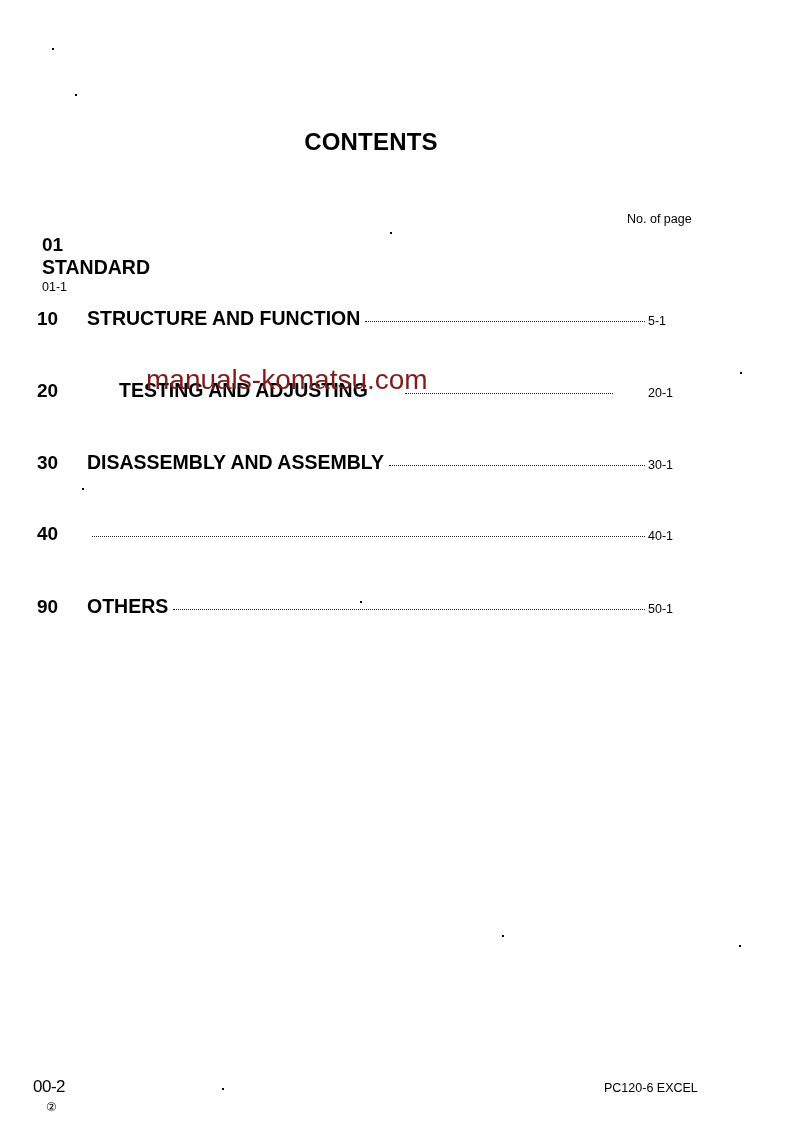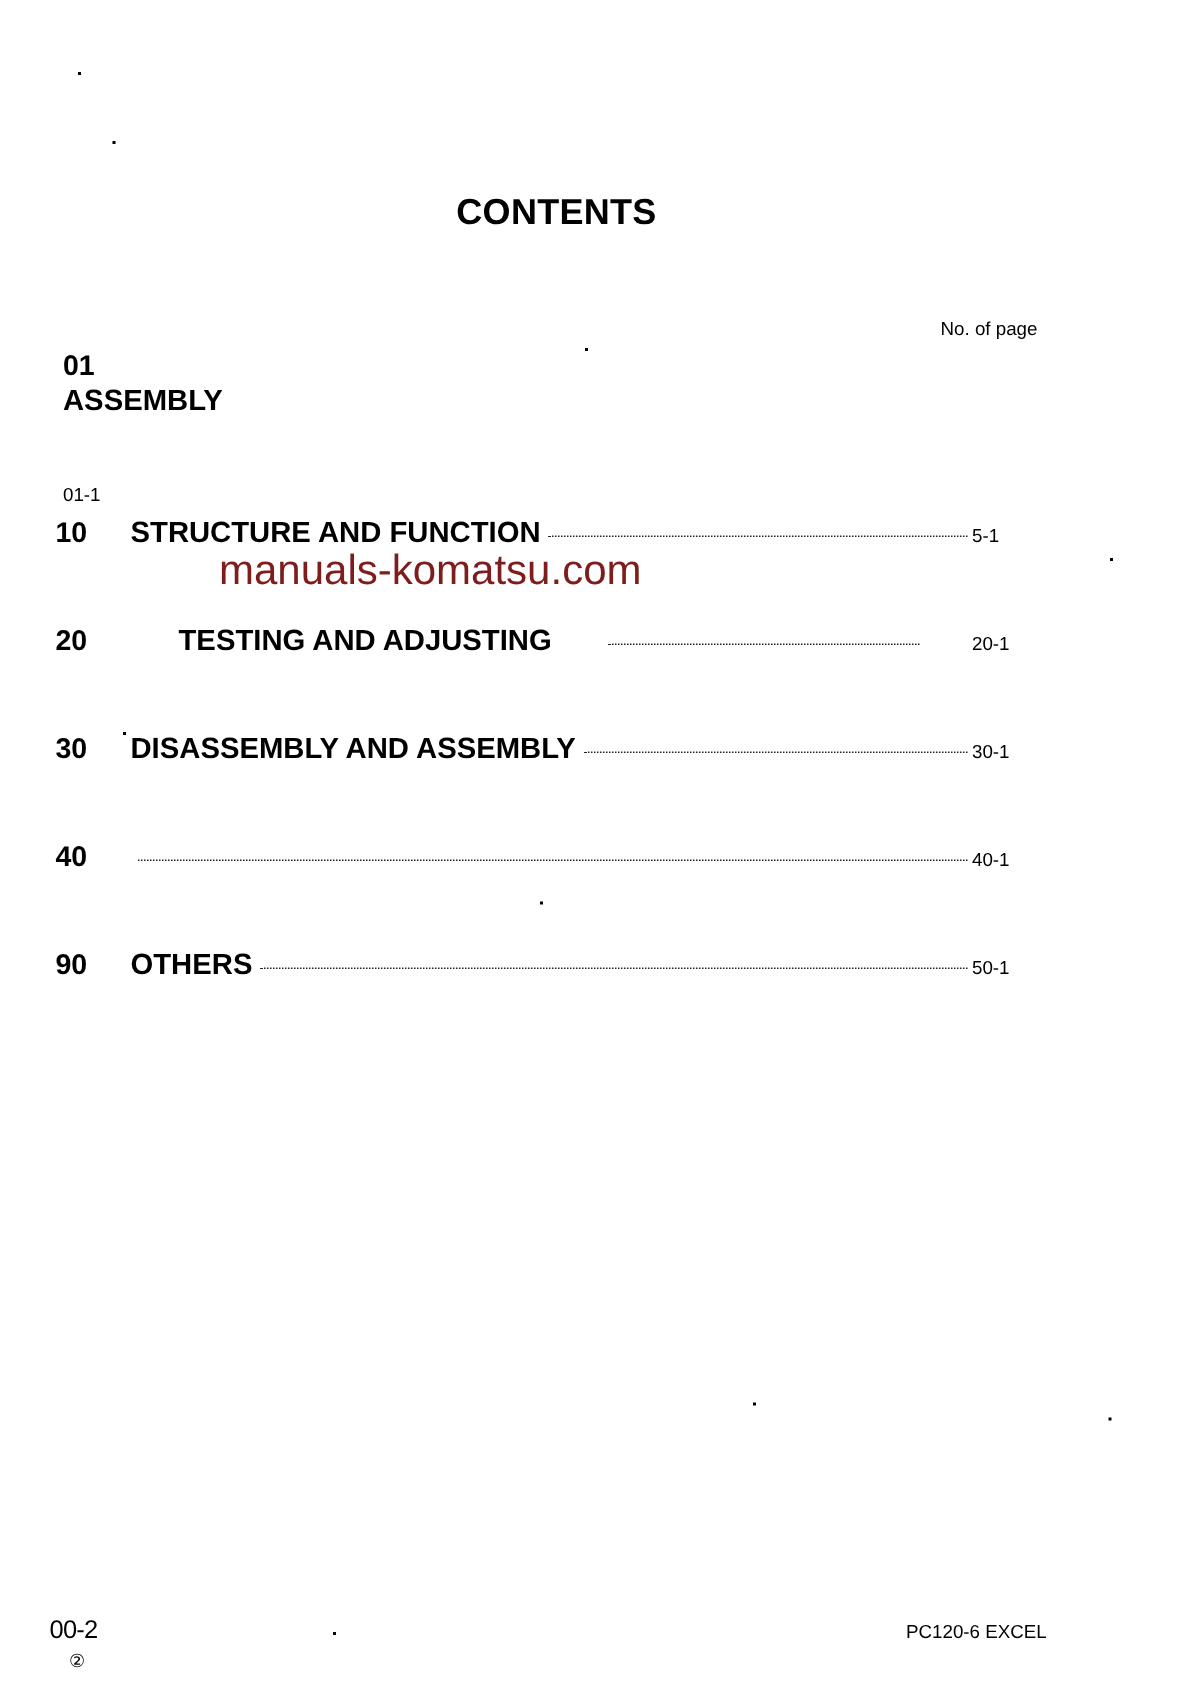--- a/index.html
+++ b/index.html
@@ -56,21 +56,20 @@
       margin: 0 3px 0 5px;
       border-bottom: 1.5px dotted #222;
       height: 0;
       transform: translateY(-3px);
     }
     .row .page {
       font-size: 12.5px;
       flex: none;
       width: 34px;
       text-align: left;
-      margin-top: 43px;
     }
     .watermark {
       position: absolute;
       left: 146px;
       top: 364px;
       font-size: 28px;
       color: #7f1d1d;
       font-family: "Liberation Sans", sans-serif;
       letter-spacing: 0px;
     }
@@ -102,21 +101,21 @@
   </style>
 </head>
 <body>
 
 <div class="title">CONTENTS</div>
 
 <div class="col-head">No. of page</div>
 
 <div class="row" style="top:234px;flex-direction:column;">
   <span class="num">01</span>
-  <span class="label">ASSEMBLY</span>
+  <span class="label">STANDARD</span>
   <span class="leader"></span>
   <span class="page">01-1</span>
 </div>
 
 <div class="row" style="top:307px;">
   <span class="num">10</span>
   <span class="label">STRUCTURE AND FUNCTION</span>
   <span class="leader"></span>
   <span class="page">5-1</span>
 </div>

